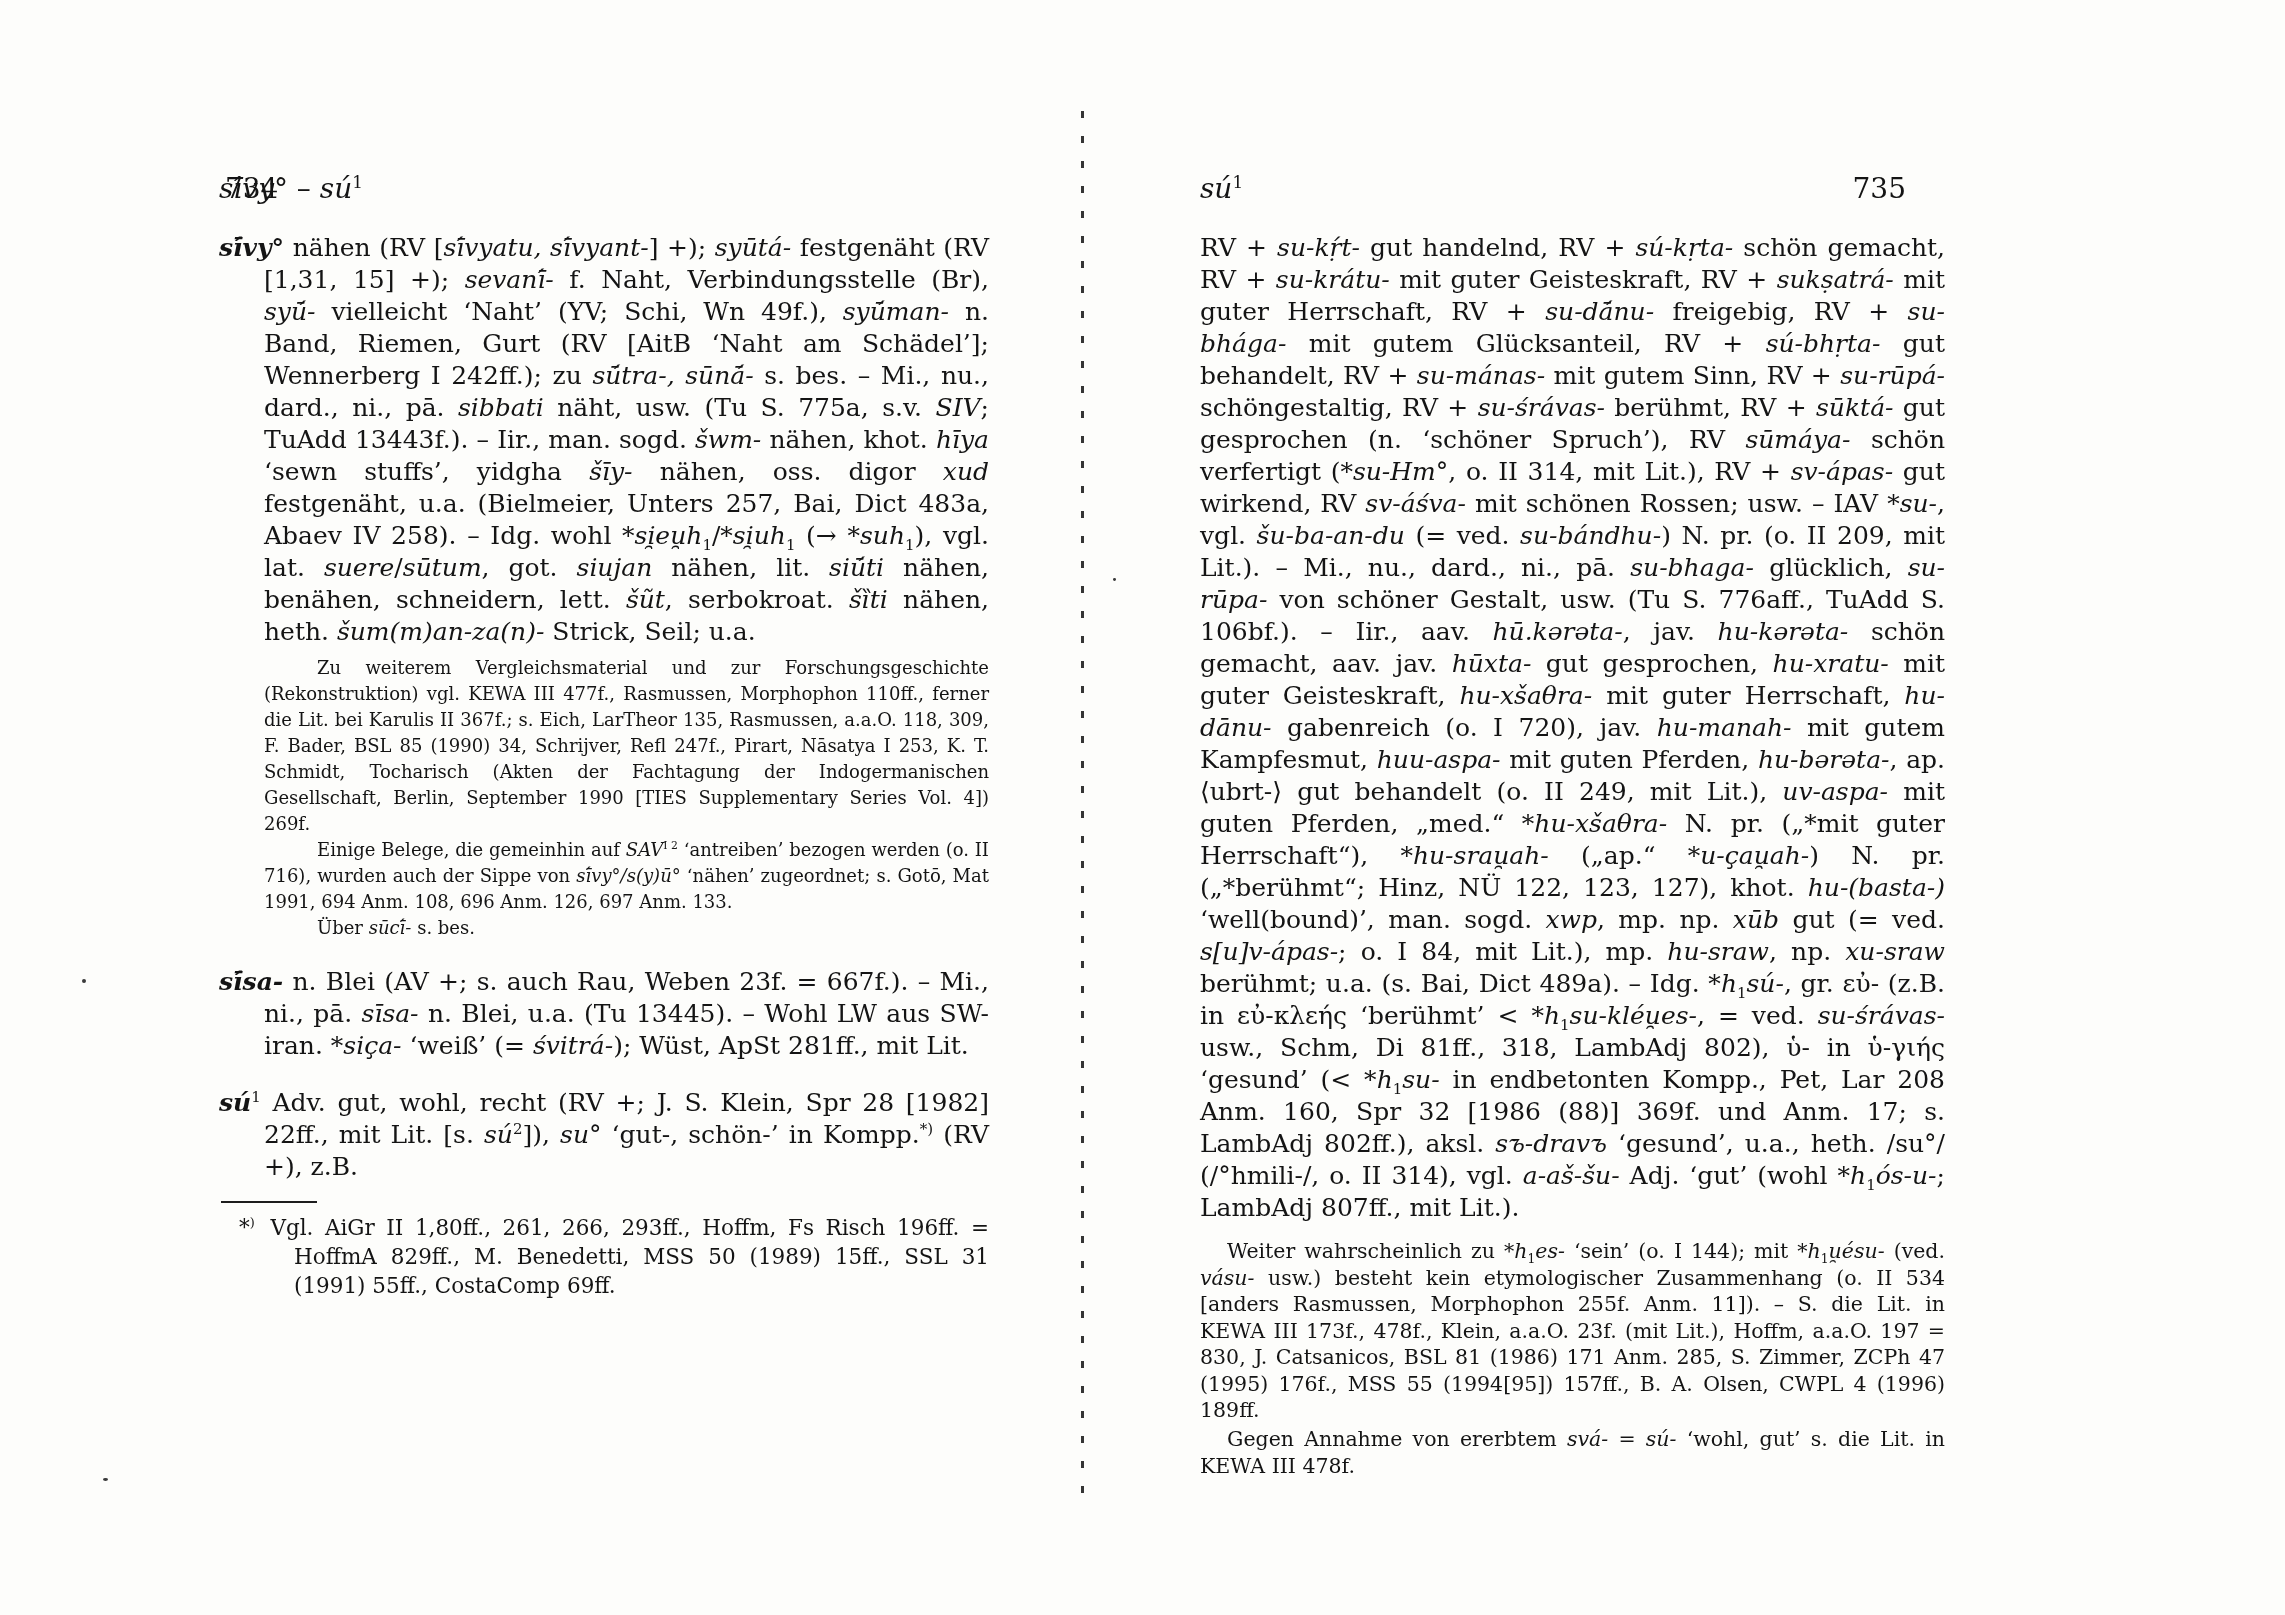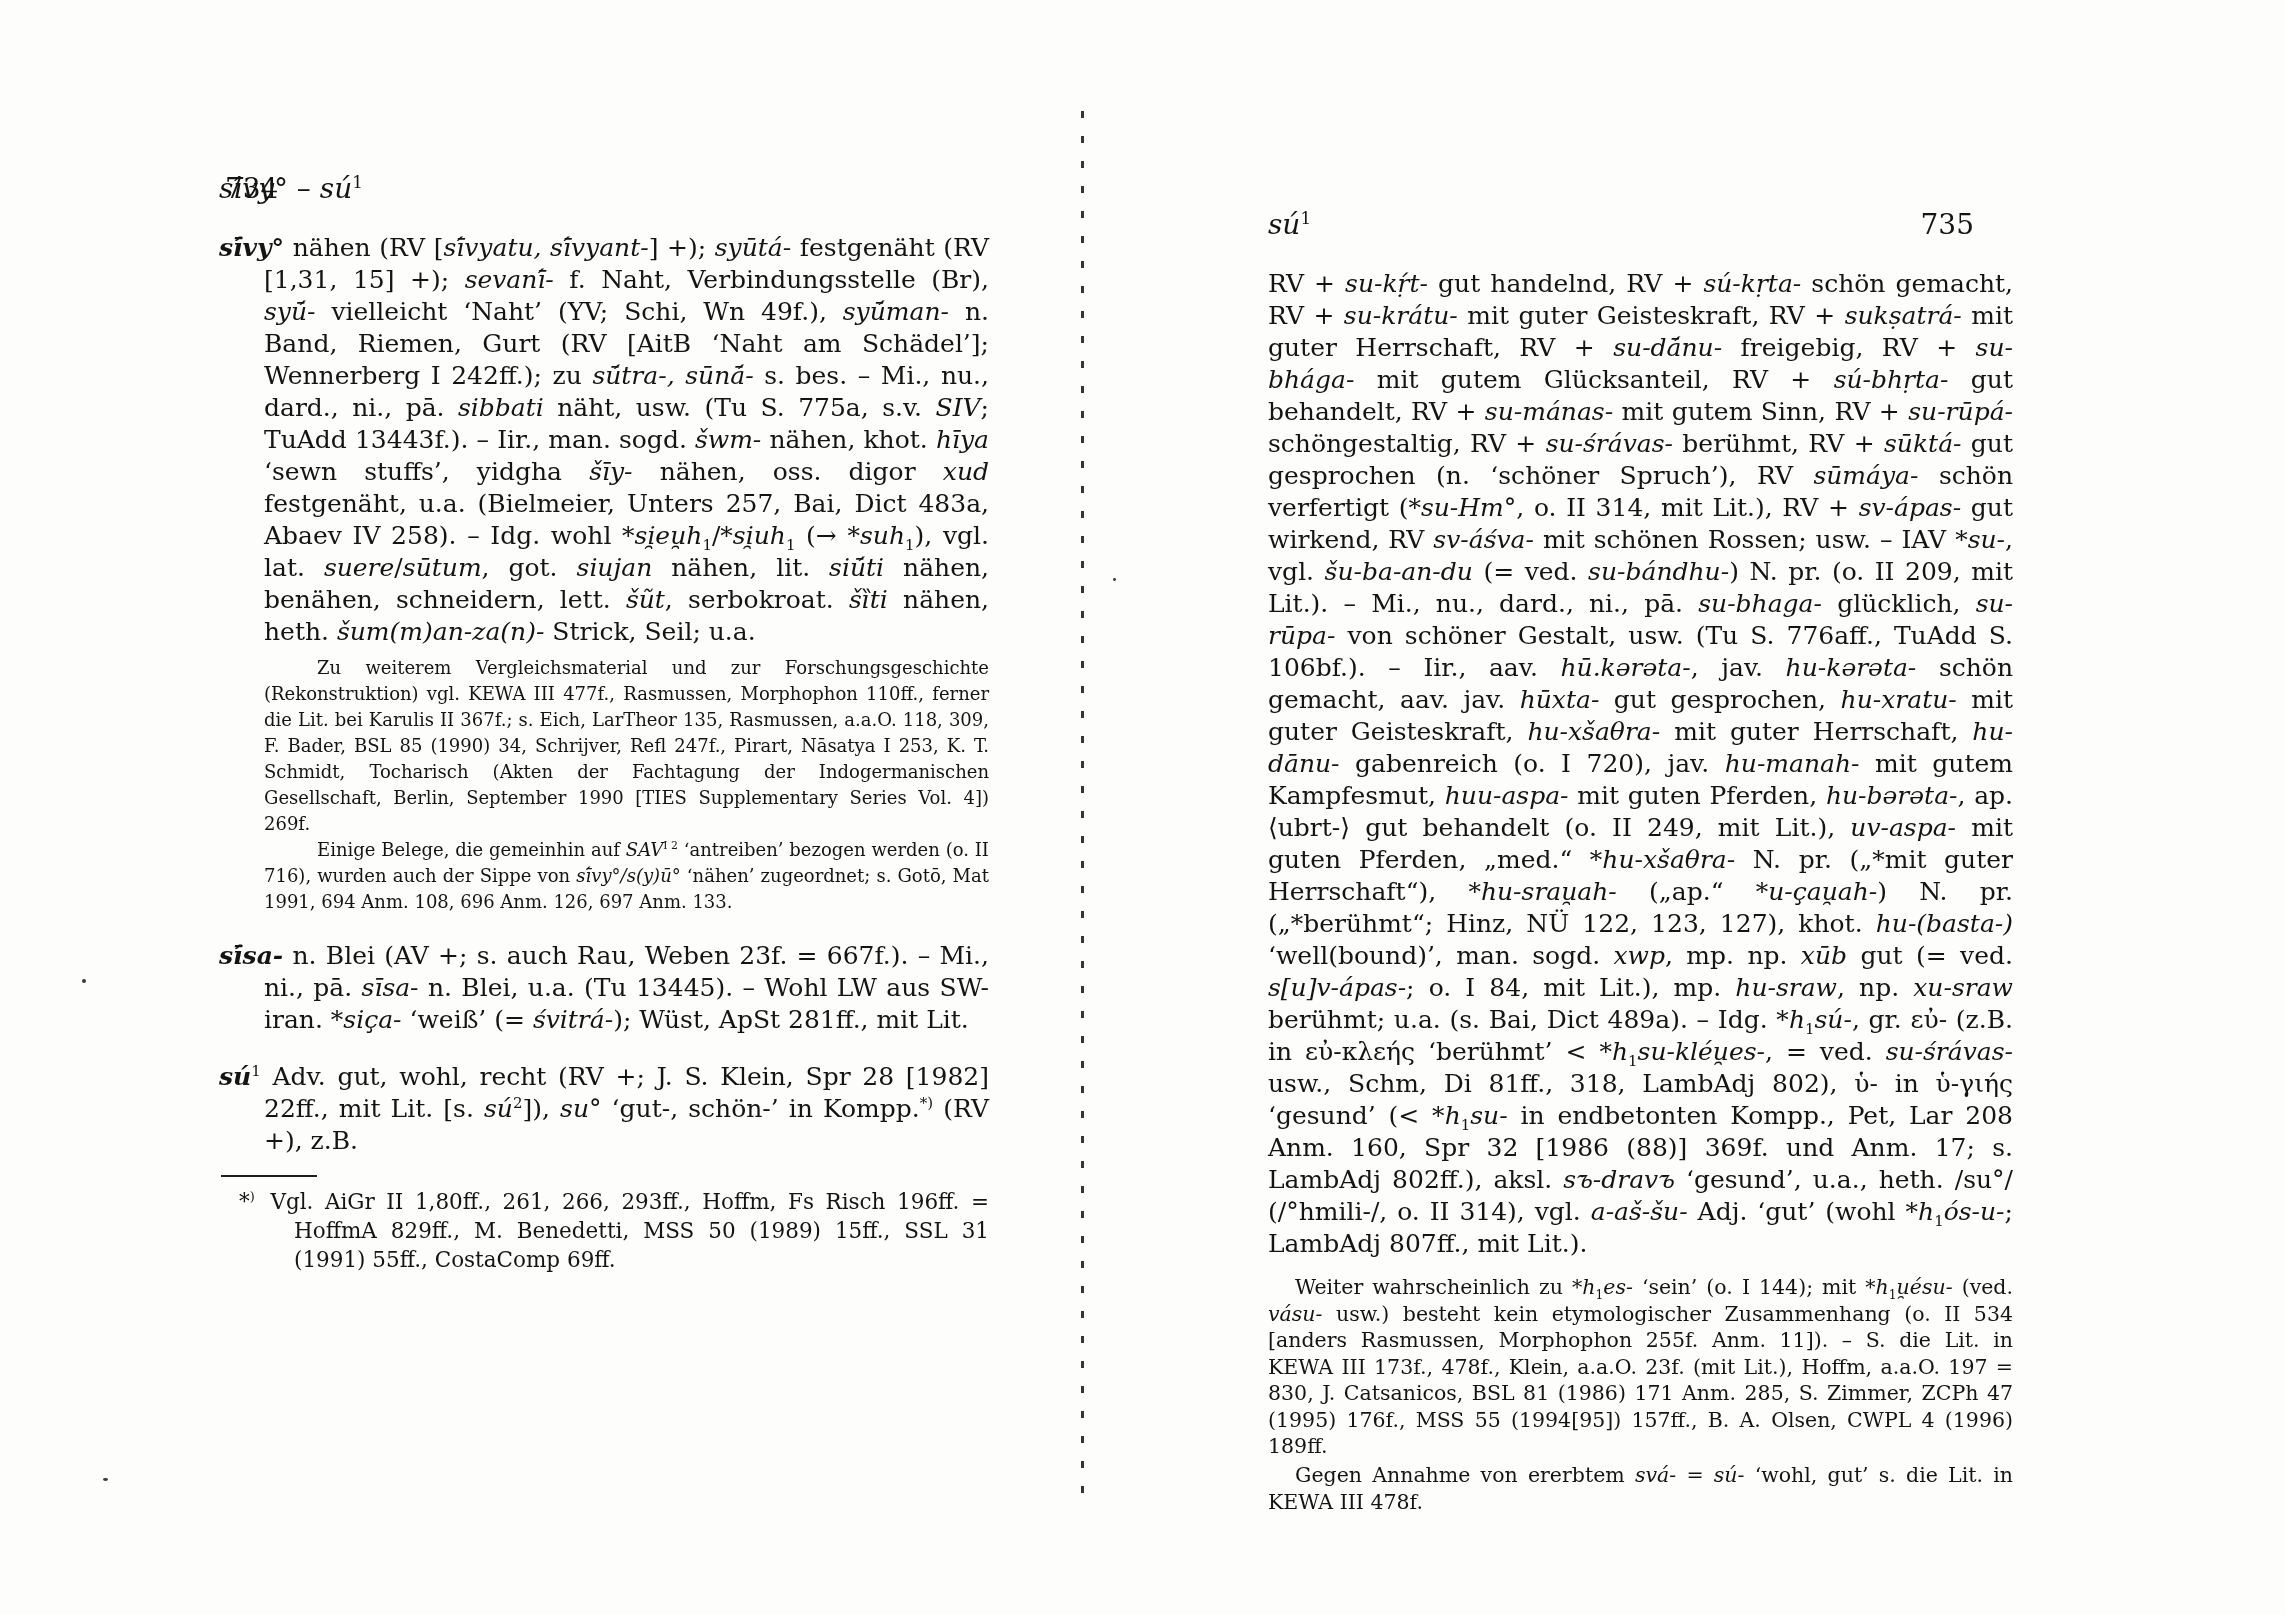--- a/index.html
+++ b/index.html
@@ -4,21 +4,21 @@
 <style>
   html,body { margin:0; padding:0; }
   body {
     width:2286px; height:1615px; position:relative;
     background:#fdfdfb; color:#141414;
     font-family:"DejaVu Serif","Liberation Serif",serif;
     overflow:hidden;
   }
   .page { position:absolute; top:172px; }
   .page-left  { left:219px; width:770px; }
-  .page-right { left:1268px; width:745px;margin-top:36px; }
+  .page-right { left:1200px; width:745px; }
 
   .pagehead { position:relative; height:37px; font-size:28px; }
   .pagehead .pagenum-left  { position:absolute; left:5.9px; top:0; }
   .pagehead .pagenum-right { position:absolute; right:39px; top:0; }
   .pagehead .runhead { position:absolute; left:0; right:0; }
 
   .pagebody { margin-top:23.4px; }
   p { margin:0; text-align:justify; }
 
   .entry {
@@ -66,20 +66,21 @@
     <header class="pagehead">
       <span class="pagenum-left">734</span>
       <span class="runhead"><i>sī́vy°</i> – <i>sú</i><sup>1</sup></span>
     </header>
     <div class="pagebody">
       <p class="entry first"><b><i>sī́vy°</i></b> nähen (RV [<i>sī́vyatu, sī́vyant-</i>] +); <i>syūtá-</i> festgenäht (RV [1,31, 15] +); <i>sevanī́-</i> f. Naht, Verbindungsstelle (Br), <i>syū́-</i> vielleicht ‘Naht’ (YV; Schi, Wn 49f.), <i>syū́man-</i> n. Band, Riemen, Gurt (RV [AitB ‘Naht am Schädel’]; Wennerberg I 242ff.); zu <i>sū́tra-, sūnā́-</i> s. bes. – Mi., nu., dard., ni., pā. <i>sibbati</i> näht, usw. (Tu S. 775a, s.v. <i>SIV</i>; TuAdd 13443f.). – Iir., man. sogd. <i>šwm-</i> nähen, khot. <i>hīya</i> ‘sewn stuffs’, yidgha <i>šīy-</i> nähen, oss. digor <i>xud</i> festgenäht, u.a. (Bielmeier, Unters 257, Bai, Dict 483a, Abaev IV 258). – Idg. wohl *<i>si̯eu̯h</i><sub>1</sub>/*<i>si̯uh</i><sub>1</sub> (→ *<i>suh</i><sub>1</sub>), vgl. lat. <i>suere</i>/<i>sūtum</i>, got. <i>siujan</i> nähen, lit. <i>siū́ti</i> nähen, benähen, schneidern, lett. <i>šũt</i>, serbokroat. <i>šȉti</i> nähen, heth. <i>šum(m)an-za(n)-</i> Strick, Seil; u.a.</p>
 
       <div class="petit-block">
         <p class="petit">Zu weiterem Vergleichsmaterial und zur Forschungsgeschichte (Rekonstruktion) vgl. KEWA III 477f., Rasmussen, Morphophon 110ff., ferner die Lit. bei Karulis II 367f.; s. Eich, LarTheor 135, Rasmussen, a.a.O. 118, 309, F. Bader, BSL 85 (1990) 34, Schrijver, Refl 247f., Pirart, Nāsatya I 253, K. T. Schmidt, Tocharisch (Akten der Fachtagung der Indogermanischen Gesellschaft, Berlin, September 1990 [TIES Supplementary Series Vol. 4]) 269f.</p>
         <p class="petit">Einige Belege, die gemeinhin auf <i>SAV</i><sup>I 2</sup> ‘antreiben’ bezogen werden (o. II 716), wurden auch der Sippe von <i>sī́vy°/s(y)ū°</i> ‘nähen’ zugeordnet; s. Gotō, Mat 1991, 694 Anm. 108, 696 Anm. 126, 697 Anm. 133.</p>
+        <p class="petit">Über <i>sūcī́-</i> s. bes.</p>
       </div>
 
       <p class="entry"><b><i>sī́sa-</i></b> n. Blei (AV +; s. auch Rau, Weben 23f. = 667f.). – Mi., ni., pā. <i>sīsa-</i> n. Blei, u.a. (Tu 13445). – Wohl LW aus SW-iran. *<i>siça-</i> ‘weiß’ (= <i>śvitrá-</i>); Wüst, ApSt 281ff., mit Lit.</p>
       <p class="entry"><b><i>sú</i></b><sup>1</sup> Adv. gut, wohl, recht (RV +; J. S. Klein, Spr 28 [1982] 22ff., mit Lit. [s. <i>sú</i><sup>2</sup>]), <i>su°</i> ‘gut-, schön-’ in Kompp.<sup>*)</sup> (RV +), z.B.</p>
 
       <hr class="fnrule">
       <p class="footnote"><span class="fnmark">*<sup>)</sup></span><span>Vgl. AiGr II 1,80ff., 261, 266, 293ff., Hoffm, Fs Risch 196ff. = HoffmA 829ff., M. Benedetti, MSS 50 (1989) 15ff., SSL 31 (1991) 55ff., CostaComp 69ff.</span></p>
     </div>
   </section>
 

